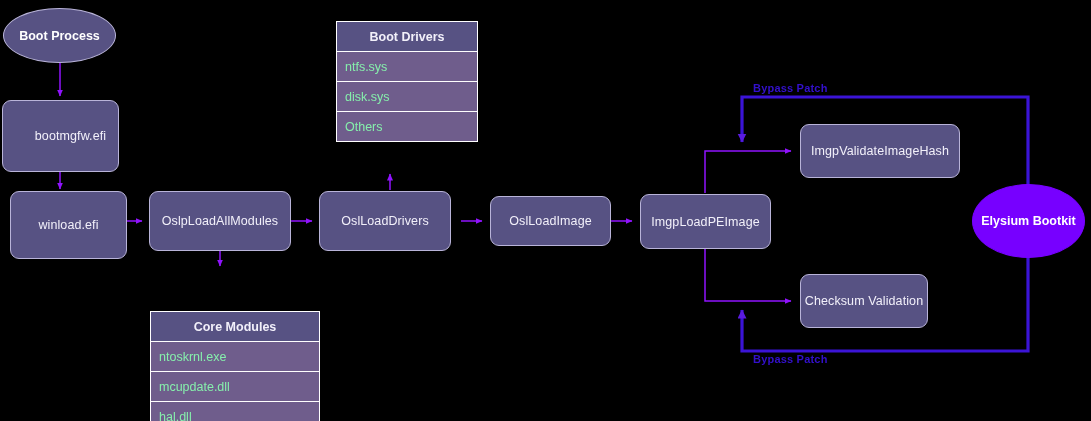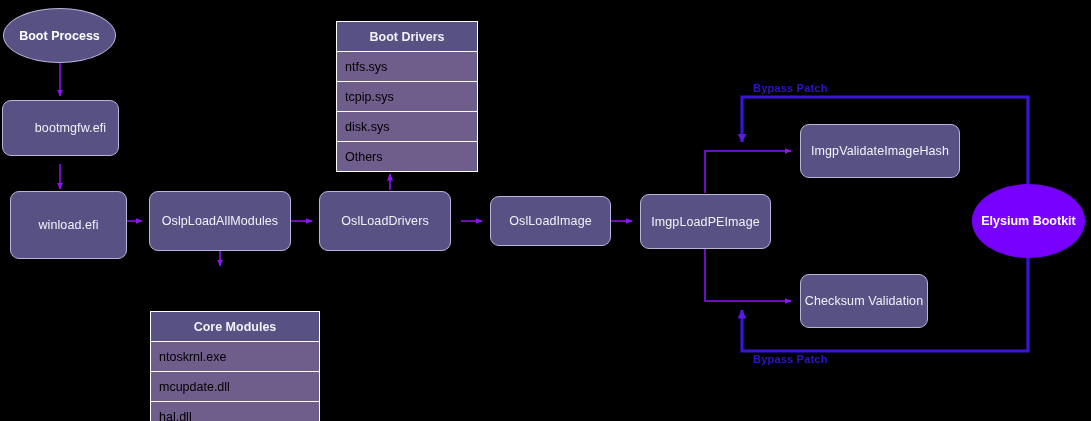--- a/index.html
+++ b/index.html
@@ -73,21 +73,21 @@
     display: flex;
     align-items: center;
     justify-content: center;
     text-align: center;
   }
   .table-row {
     box-sizing: border-box;
     background: #6f5d8c;
     border: 1.5px solid #ffffff;
     border-top: none;
-    color: #000000;
+    color: #86efac;
     font-size: 12.5px;
     font-weight: 400;
     height: 30px;
     display: flex;
     align-items: center;
     padding-left: 8px;
   }
   .edge-label {
     position: absolute;
     color: #3310cc;
@@ -129,21 +129,21 @@
     <g stroke="#3b14d6" stroke-width="3.2" fill="none">
       <path d="M1028,196 L1028,97 L742,97 L742,142" marker-end="url(#arrowBypass)"></path>
       <path d="M1028,248 L1028,351 L742,351 L742,310" marker-end="url(#arrowBypass)"></path>
     </g>
   </svg>
 
   <div class="node-ellipse" style="left:3px; top:8px; width:113px; height:55px;">
     <span>Boot Process</span>
   </div>
 
-  <div class="node-box" style="left:2px; top:100px; width:117px; height:56px;padding-left:20px;">
+  <div class="node-box" style="left:2px; top:100px; width:117px; height:72px;padding-left:20px;">
     <span>bootmgfw.efi</span>
   </div>
 
   <div class="node-box" style="left:10px; top:191px; width:117px; height:68px;">
     <span>winload.efi</span>
   </div>
 
   <div class="node-box" style="left:149px; top:191px; width:142px; height:60px;">
     <span>OslpLoadAllModules</span>
   </div>
@@ -168,21 +168,20 @@
     <span>Checksum Validation</span>
   </div>
 
   <div class="node-ellipse accent" style="left:972px; top:184px; width:113px; height:74px;">
     <span>Elysium Bootkit</span>
   </div>
 
   <div class="table-block" style="left:320px; top:21px; width:142px;margin-left:16px;">
     <div class="table-header">Boot Drivers</div>
     <div class="table-row">ntfs.sys</div>
-    <div class="table-row">tcpip.sys</div>
     <div class="table-row">disk.sys</div>
     <div class="table-row">Others</div>
   </div>
 
   <div class="table-block" style="left:150px; top:271px; width:170px;margin-top:40px;">
     <div class="table-header">Core Modules</div>
     <div class="table-row">ntoskrnl.exe</div>
     <div class="table-row">mcupdate.dll</div>
     <div class="table-row">hal.dll</div>
     <div class="table-row">Others</div>

